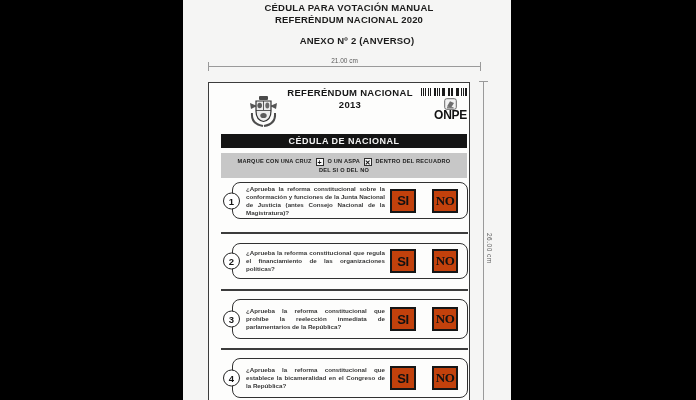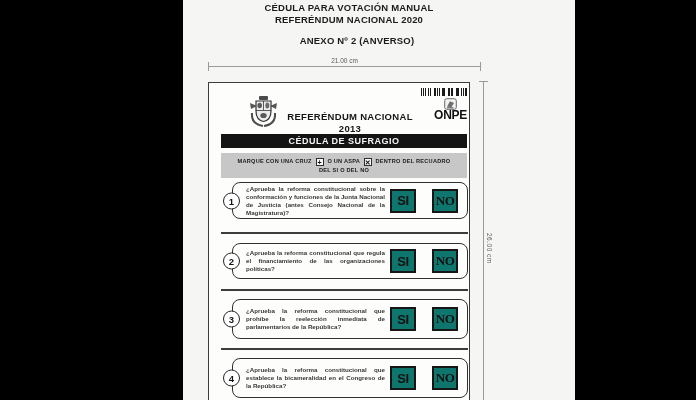--- a/index.html
+++ b/index.html
@@ -4,21 +4,21 @@
 <style>
   * { margin:0; padding:0; box-sizing:border-box; }
   html,body { width:696px; height:400px; }
   body {
     background:#000;
     position:relative;
     overflow:hidden;
     font-family:"Liberation Sans", sans-serif;
   }
   .stage {
-    position:absolute; left:183px; top:0; width:392px; height:400px;
+    position:absolute; left:183px; top:0; width:328px; height:400px;
     background:#f5f5f4;
   }
   
   .page-header {
     position:absolute; top:2px; left:0; width:332px;
     text-align:center; font-weight:bold; font-size:9.5px; line-height:12px;
     color:#1b1b1b; letter-spacing:0.2px;
   }
   .annex-line {
     position:absolute; top:35px; left:0; width:332px;
@@ -47,21 +47,21 @@
   
   .ballot {
     position:absolute; left:25px; top:82px; width:262px; height:318px;
     background:#fdfdfc; border:1.5px solid #3c3c3c; border-bottom:none;
   }
   
   .coat {
     position:absolute; left:38px; top:11px; width:33px; height:35px;
   }
   .ballot-title {
-    position:absolute; left:68px; right:46px; top:28px; text-align:center;
+    position:absolute; left:68px; right:46px; top:4px; text-align:center;
     font-weight:bold; font-size:9.5px; line-height:11.5px; color:#161616;
     letter-spacing:0.3px;
   }
   .barcode {
     position:absolute; right:1px; top:5px; width:47px; height:8px;
     background:
       repeating-linear-gradient(90deg, #1a1a1a 0 1.5px, rgba(0,0,0,0) 1.5px 2.5px, #1a1a1a 2.5px 3px, rgba(0,0,0,0) 3px 5px, #1a1a1a 5px 5.5px, rgba(0,0,0,0) 5.5px 7px),
       repeating-linear-gradient(90deg, #1a1a1a 0 0.8px, rgba(0,0,0,0) 0.8px 4.5px);
   }
   .onpe { position:absolute; right:2px; top:15px; width:33px; text-align:center; }
@@ -100,21 +100,21 @@
     display:flex; align-items:center; justify-content:center;
     font-weight:bold; font-size:9.5px; color:#141414; z-index:2;
   }
   .qtext {
     position:absolute; left:13px; right:82px; top:50%; transform:translateY(-50%);
     font-size:6.2px; line-height:8.1px; font-weight:bold; color:#373737;
     text-align:justify;
   }
   .opt {
     position:absolute; top:50%; transform:translateY(-50%);
-    width:26px; height:24px; background:#0f766e; border:2px solid #161616;
+    width:26px; height:24px; background:#c2410c; border:2px solid #161616;
     display:flex; align-items:center; justify-content:center;
     font-weight:bold; font-size:13px; color:#111; letter-spacing:-0.5px;
   }
   .opt-si { left:157px; }
   .opt-no { left:199px;font-family:Liberation Serif, serif; }
   .qsep {
     position:absolute; left:12px; width:247px; height:2px; background:#3c3c3c;
   }
 </style>
 </head>
@@ -160,21 +160,21 @@
 
     <div class="onpe">
       <svg class="onpe-glyph" viewBox="0 0 13 12">
         <rect x="0.7" y="0.7" width="11.6" height="10.6" rx="2" fill="#f2f2f2" stroke="#6a6a6a" stroke-width="1"></rect>
         <path d="M3,8.5 L6,3.2 L10,5 L7.2,9.4 z" fill="#6e6e6e"></path>
         <line x1="3" y1="9.8" x2="9.5" y2="9.8" stroke="#555" stroke-width="1"></line>
       </svg>
       <div class="onpe-label">ONPE</div>
     </div>
 
-    <div class="section-bar">CÉDULA DE SUFRAGIO</div>
+    <div class="section-bar">CÉDULA DE NACIONAL</div>
 
     <div class="instr-bar">
       <div class="instr-line1">
         <span>MARQUE CON UNA CRUZ</span>
         <span class="sym-box">+</span>
         <span>O UN ASPA</span>
         <span class="sym-box">✕</span>
         <span>DENTRO DEL RECUADRO</span>
       </div>
       <div class="instr-line2">DEL SI O DEL NO</div>

